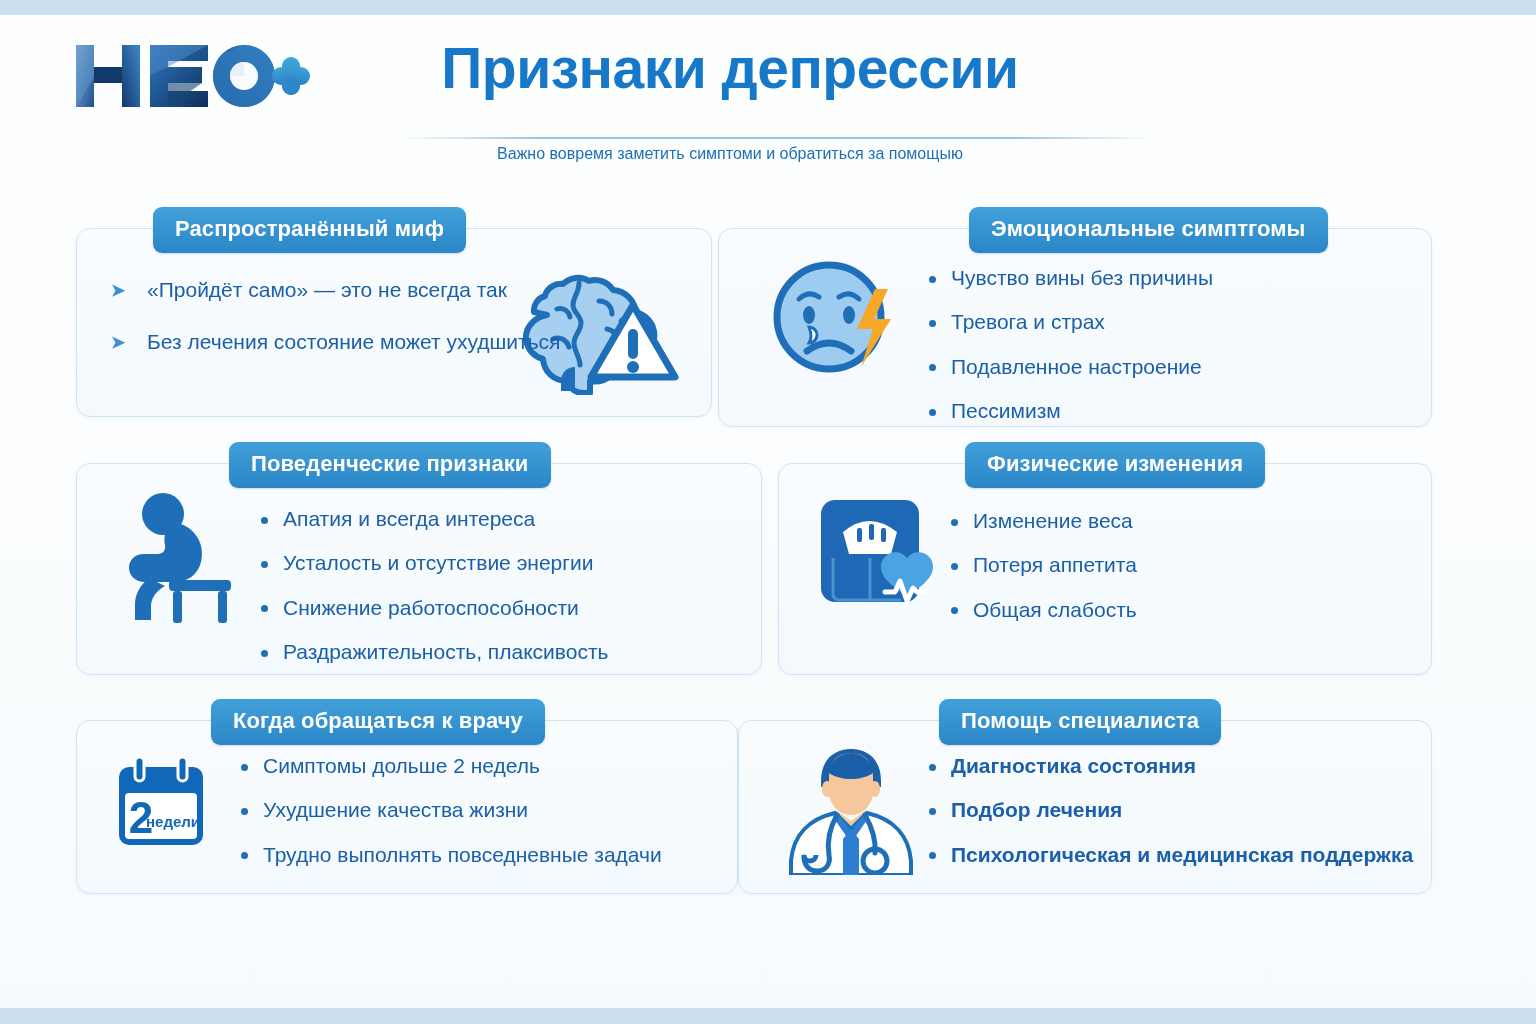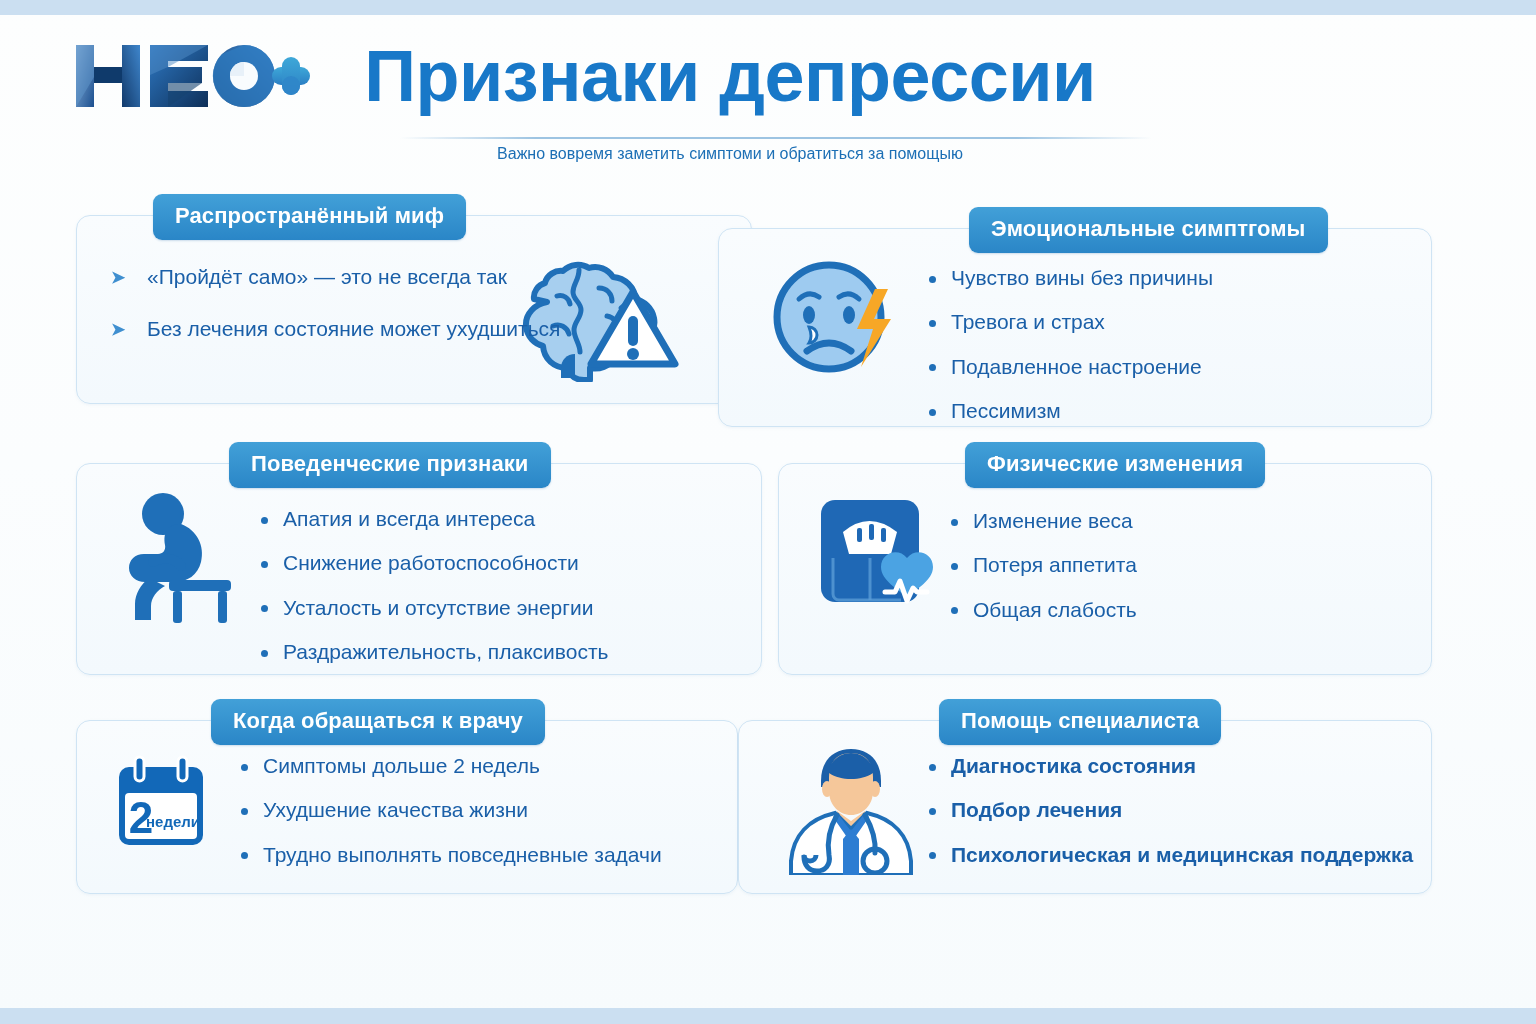--- a/index.html
+++ b/index.html
@@ -17,21 +17,21 @@
   .edge-band{position:absolute;left:0;right:0;background:#cbdff1;}
   .edge-band.top{top:0;height:15px;}
   .edge-band.bottom{bottom:0;height:16px;}
 
   
   .header{position:absolute;left:0;right:0;top:15px;height:160px;}
   .logo{position:absolute;left:72px;top:22px;width:240px;height:78px;}
   .title{
     position:absolute;left:330px;top:24px;width:800px;
     text-align:center;
-    font-size:72px;font-weight:bold;color:#1878c8;
+    font-size:57px;font-weight:bold;color:#1878c8;
     letter-spacing:-0.5px;line-height:1.05;
     font-family:"Liberation Sans", sans-serif;
   }
   .title-rule{
     position:absolute;left:400px;top:122px;width:752px;height:2px;
     background:linear-gradient(90deg,rgba(160,200,230,0) 0%,#9dc4e2 18%,#9dc4e2 82%,rgba(160,200,230,0) 100%);
   }
   .subtitle{
     position:absolute;left:330px;top:130px;width:800px;text-align:center;
     font-size:16px;color:#1c6fb5;font-weight:400;
@@ -123,21 +123,21 @@
         <rect x="210" y="20" width="18" height="38" rx="9" fill="url(#g4)"></rect>
         <rect x="210" y="39" width="18" height="19" rx="9" fill="#2f86c9" opacity=".85"></rect>
       </svg>
     </div>
 
     <div class="title">Признаки депрессии</div>
     <div class="title-rule"></div>
     <div class="subtitle">Важно вовремя заметить симптоми и обратиться за помощыю</div>
   </div>
 
-  <div class="card" style="left:76px;top:215px;width:634px;height:187px;padding-left:40px;">
+  <div class="card" style="left:76px;top:228px;width:634px;height:187px;">
 
     <div class="icon-wrap" style="left:440px;top:34px;width:170px;height:132px;">
       <svg viewBox="0 0 170 132" width="170" height="132" aria-hidden="true">
         <path d="M30 52c-12 2-22 12-21 24 1 11 9 18 17 20 1 13 11 22 24 22 3 8 9 12 17 12l6 0 0-12
                  c10 2 19-2 24-9 13 2 25-6 28-18 9-4 14-13 12-23-2-10-10-17-19-19 0-12-10-21-22-22
                  -5-8-15-12-24-9-8-5-19-4-26 3-8-1-16 4-18 12-7 2-12 9-11 16z" fill="#a7cfef" stroke="#1f6fb8" stroke-width="6" stroke-linejoin="round"></path>
         <path d="M62 20c0 10-6 14-6 22s8 10 8 18-7 12-7 20 6 14 6 22" fill="none" stroke="#1f6fb8" stroke-width="5" stroke-linecap="round"></path>
         <path d="M40 46c6-2 12 2 13 8" fill="none" stroke="#1f6fb8" stroke-width="5" stroke-linecap="round"></path>
         <path d="M36 76c7-3 14 1 16 8" fill="none" stroke="#1f6fb8" stroke-width="5" stroke-linecap="round"></path>
         <path d="M82 38c8 0 13 6 13 13" fill="none" stroke="#1f6fb8" stroke-width="5" stroke-linecap="round"></path>
@@ -201,22 +201,22 @@
         <rect x="56" y="103" width="9" height="32" rx="3" fill="#1f6fb8"></rect>
         <rect x="101" y="103" width="9" height="32" rx="3" fill="#1f6fb8"></rect>
         <path d="M36 74 c10 -6 22 -4 28 4" fill="none" stroke="#1f6fb8" stroke-width="10" stroke-linecap="round"></path>
       </svg>
     </div>
 
     <div class="badge" style="left:152px;top:-22px;">Поведенческие признаки</div>
 
     <ul class="list" style="left:180px;top:42px;">
       <li><span class="dot"></span><span>Апатия и всегда интереса</span></li>
+      <li><span class="dot"></span><span>Усталость и отсутствие энергии</span></li>
       <li><span class="dot"></span><span>Снижение работоспособности</span></li>
-      <li><span class="dot"></span><span>Усталость и отсутствие энергии</span></li>
       <li><span class="dot"></span><span>Раздражительность, плаксивость</span></li>
     </ul>
   </div>
 
   <div class="card" style="left:778px;top:463px;width:652px;height:210px;">
 
     <div class="icon-wrap" style="left:36px;top:28px;width:128px;height:128px;">
       <svg viewBox="0 0 128 128" width="128" height="128" aria-hidden="true">
         <rect x="6" y="8" width="98" height="102" rx="14" fill="#1f68b5"></rect>
         <path d="M28 40 q26 -22 54 0 l-6 22 -42 0 z" fill="#ffffff"></path>

